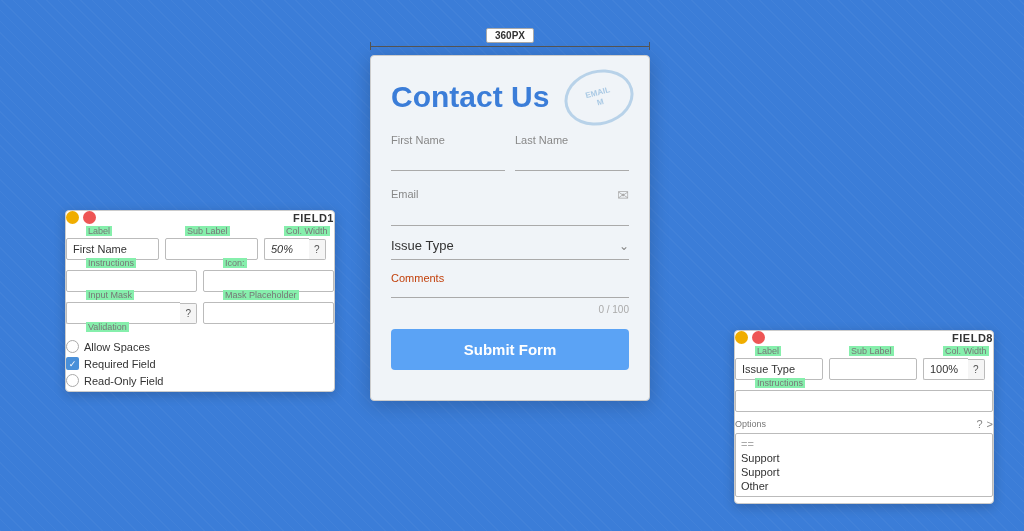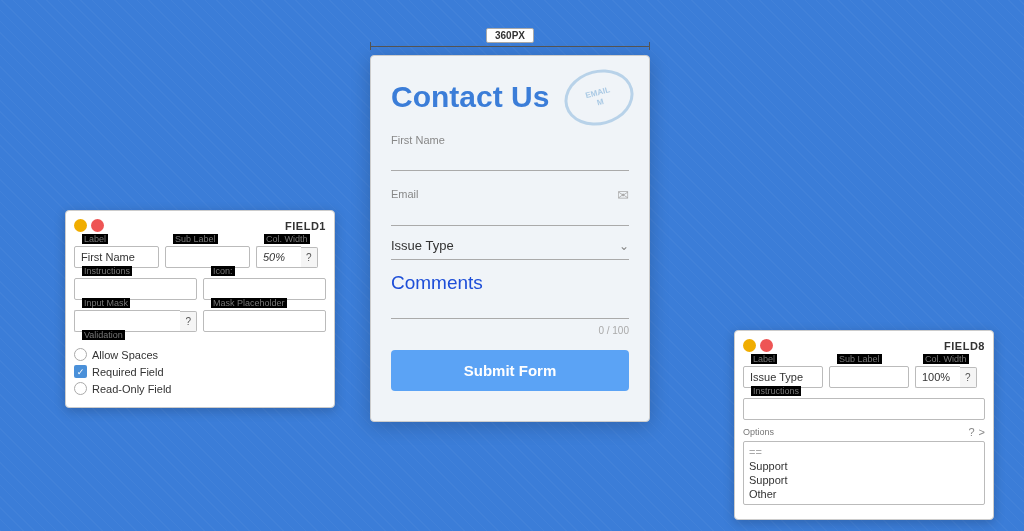--- a/index.html
+++ b/index.html
@@ -147,23 +147,23 @@
     .chevron {
       color: #888;
       font-size: 12px;
     }
     .comments-area {
       border-bottom: 1px solid #aaa;
       padding-bottom: 4px;
       margin-bottom: 6px;
     }
     .comments-label {
-      font-size: 19px;
-      color: #1d4ed8;
-      margin-bottom: 20px;
+      font-size: 11px;
+      color: #c2410c;
+      margin-bottom: 9px;
     }
     .char-count {
       text-align: right;
       font-size: 10px;
       color: #aaa;
       margin-bottom: 14px;
     }
     .submit-btn {
       display: block;
       width: 100%;
@@ -177,21 +177,20 @@
       cursor: pointer;
       text-align: center;
     }
 
     
     .field-panel {
       position: absolute;
       background: white;
       border: 1px solid #ccc;
       border-radius: 4px;
-      padding: 8px;
       box-shadow: 0 3px 12px rgba(0,0,0,0.2);
     }
     .field-panel-left {
       top: 210px;
       left: 65px;
       width: 270px;
     }
     .field-panel-right {
       top: 330px;
       right: 30px;
@@ -232,24 +231,24 @@
       margin-bottom: 4px;
     }
     .field-group {
       flex: 1;
       position: relative;
     }
     .field-group.narrow { flex: 0 0 70px; }
     .field-input-label {
       position: absolute;
       top: -6px;
-      left: 8px;
+      left: 20px;
       font-size: 9px;
       color: #777;
-      background: #000000;
+      background: #86efac;
       padding: 0 2px;
     }
     .field-input {
       width: 100%;
       border: 1px solid #bbb;
       border-radius: 2px;
       padding: 4px 6px;
       font-size: 11px;
       color: #333;
       background: white;
@@ -363,20 +362,24 @@
     <div class="stamp-decoration">
       EMAIL<br>M
     </div>
   </div>
 
   <div class="form-row">
     <div class="form-field-group">
       <div class="form-field-label">First Name</div>
       <input class="form-field-input" type="text" value="" style="">
     </div>
+    <div class="form-field-group">
+      <div class="form-field-label">Last Name</div>
+      <input class="form-field-input" type="text" value="" style="">
+    </div>
   </div>
 
   <div class="form-field-group full">
     <div class="form-field-row">
       <div class="form-field-label">Email</div>
       <span class="email-icon">✉</span>
     </div>
     <input class="form-field-input" type="text" value="" style="">
   </div>
 

